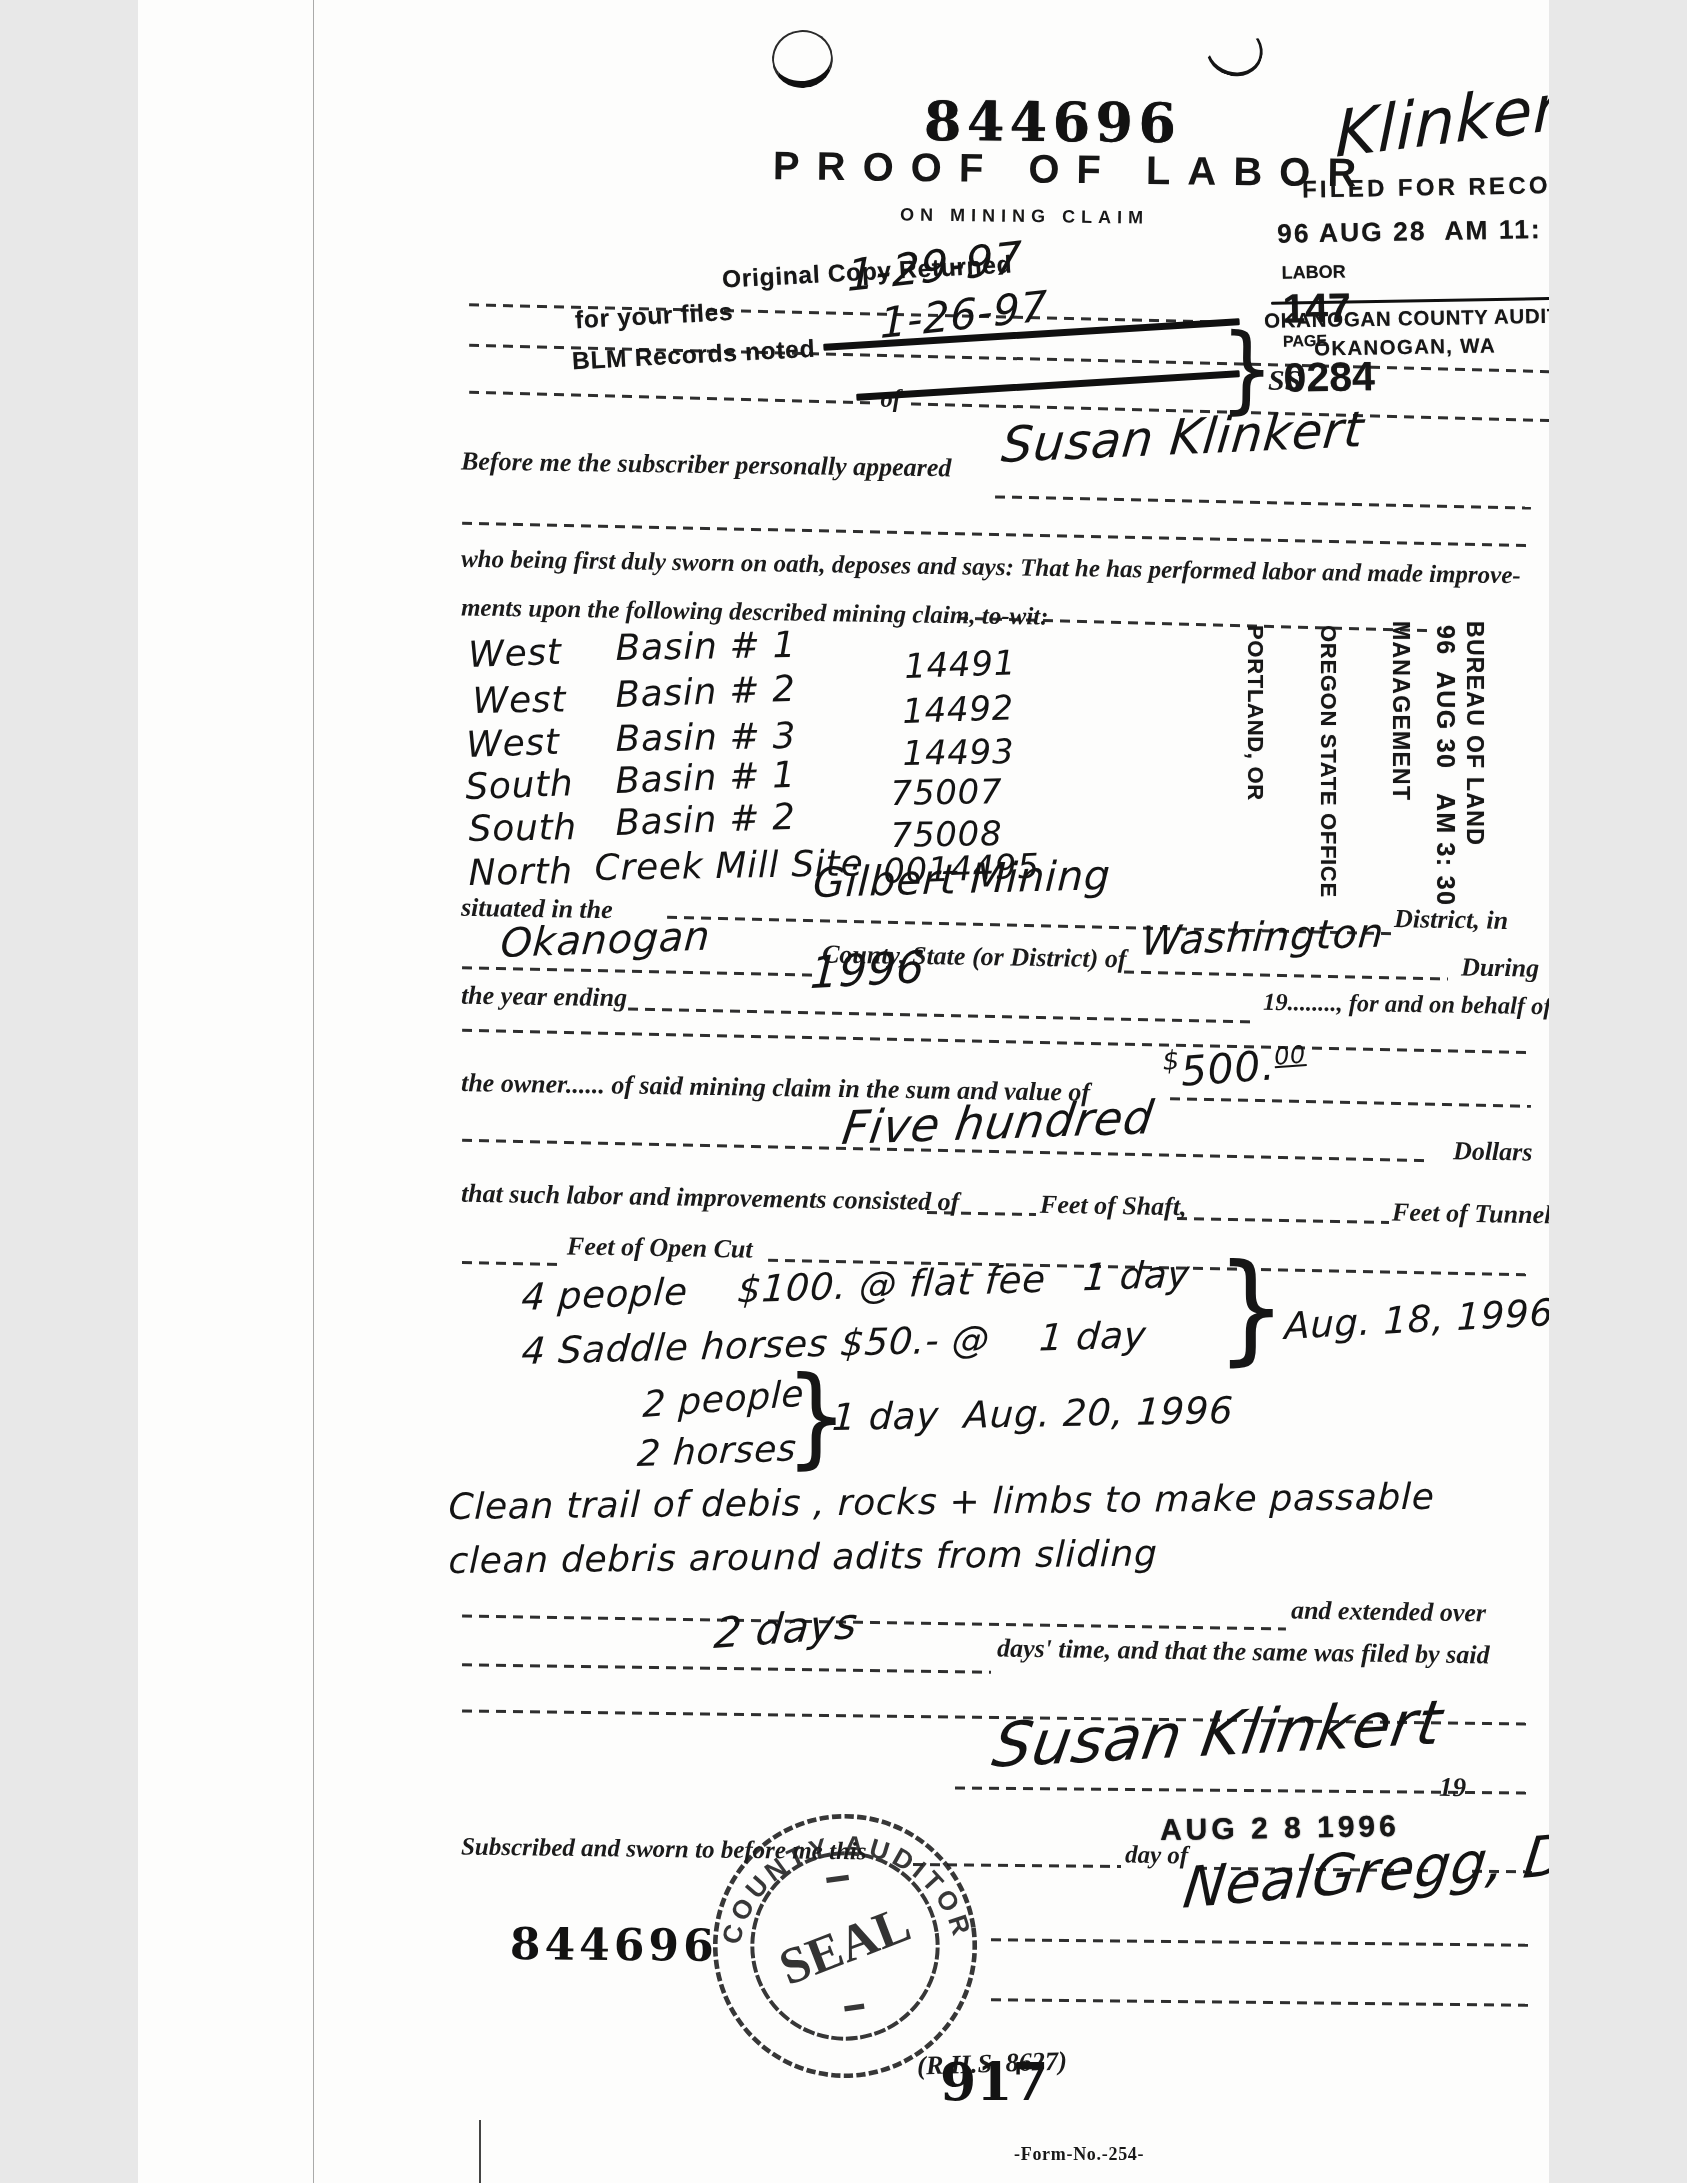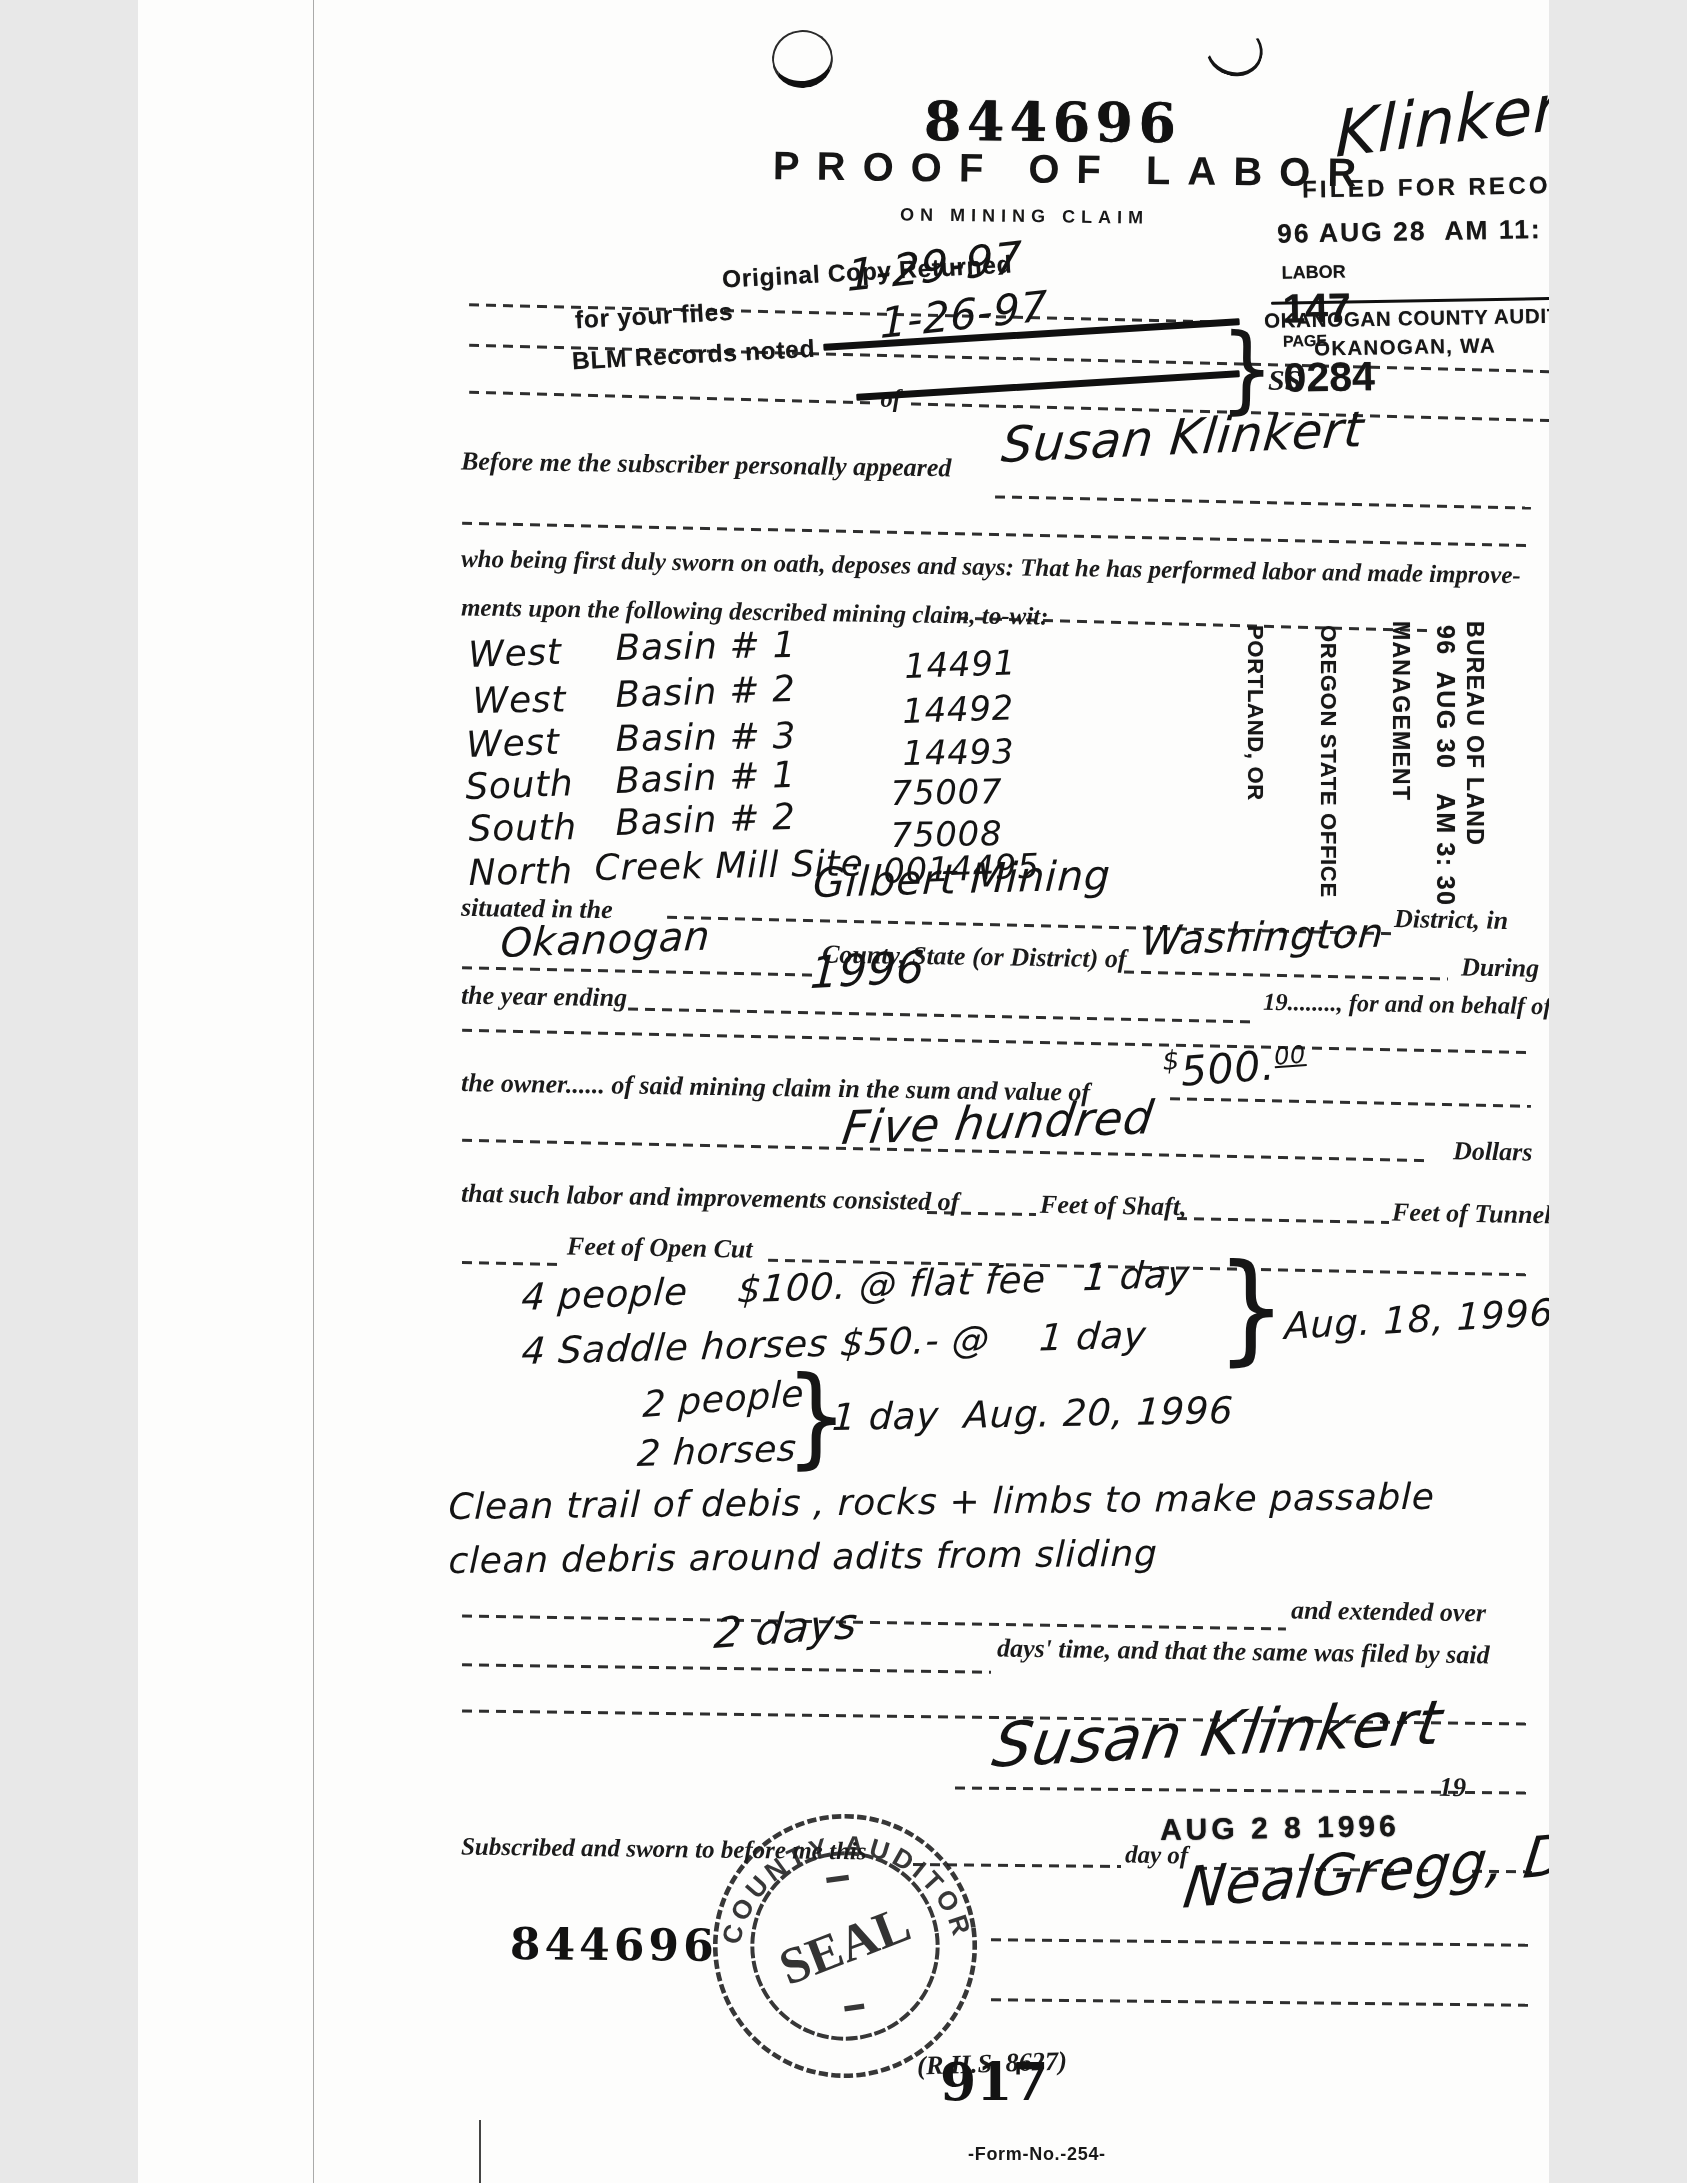--- a/index.html
+++ b/index.html
@@ -207,16 +207,16 @@
       <textPath href="#sealArc" startOffset="14%">COUNTY AUDITOR</textPath>
     </text>
     <text x="210" y="235" text-anchor="middle" font-family="Liberation Serif, serif" font-size="78" font-weight="bold" fill="#181818" transform="rotate(-13 210 210)">SEAL</text>
     <rect x="196" y="104" width="34" height="8" fill="#1c1c1c"></rect>
     <rect x="196" y="300" width="30" height="8" fill="#1c1c1c"></rect>
   </svg>
 
   <div class="abs" style="left:372px;top:1919px;z-index:3;font-family:'DejaVu Serif',serif;font-weight:700;font-size:44px;letter-spacing:4px;color:#121212;transform:rotate(.5deg);">844696</div>
   <div class="ptext" style="left:779px;top:2048px;font-size:26.5px;transform:rotate(-2deg);">(R.H.S. 8627)</div>
   <div class="abs" style="left:802px;top:2051px;z-index:4;font-family:'DejaVu Serif',serif;font-weight:700;font-size:52px;color:#131313;">917</div>
-  <div class="abs" style="left:830px;top:2144px;z-index:3;font-family:Liberation Sans, sans-serif;font-weight:700;font-size:18px;letter-spacing:0.7px;color:#181818;">-Form-No.-254-</div>
+  <div class="abs" style="left:876px;top:2144px;z-index:3;font-family:Liberation Serif, serif;font-weight:700;font-size:18px;letter-spacing:0.7px;color:#181818;">-Form-No.-254-</div>
 
 </div>
 
 
 </body></html>

